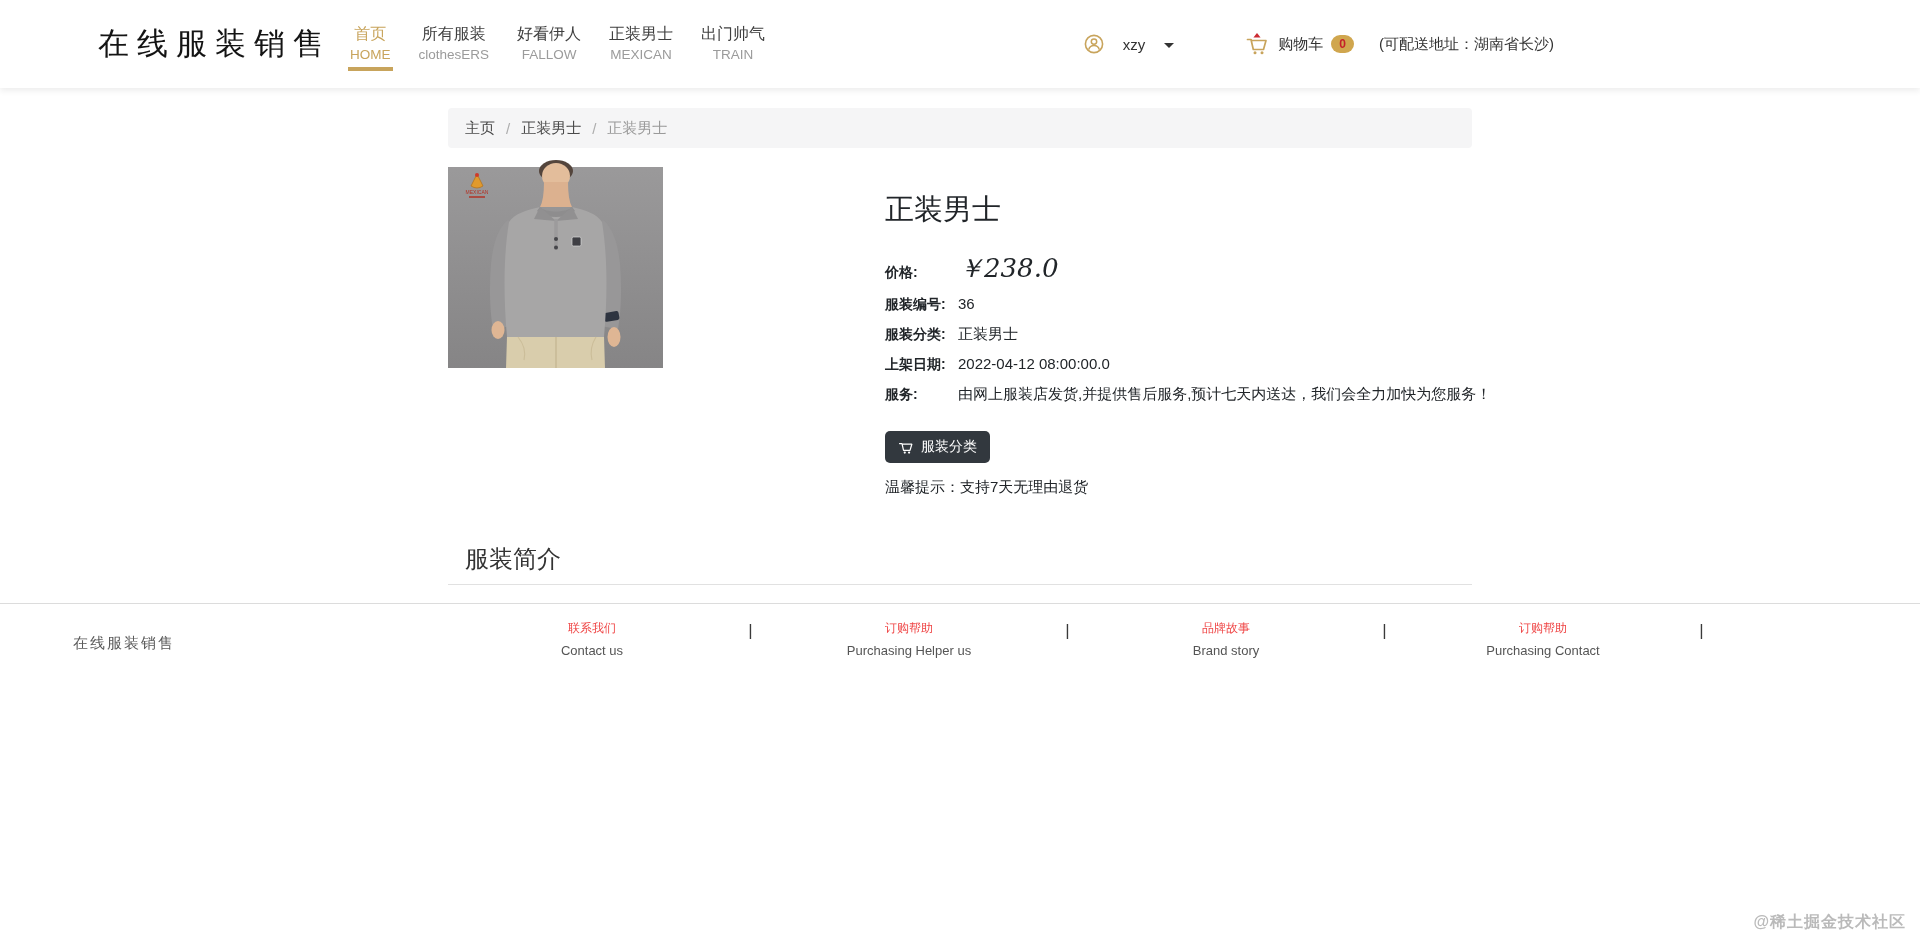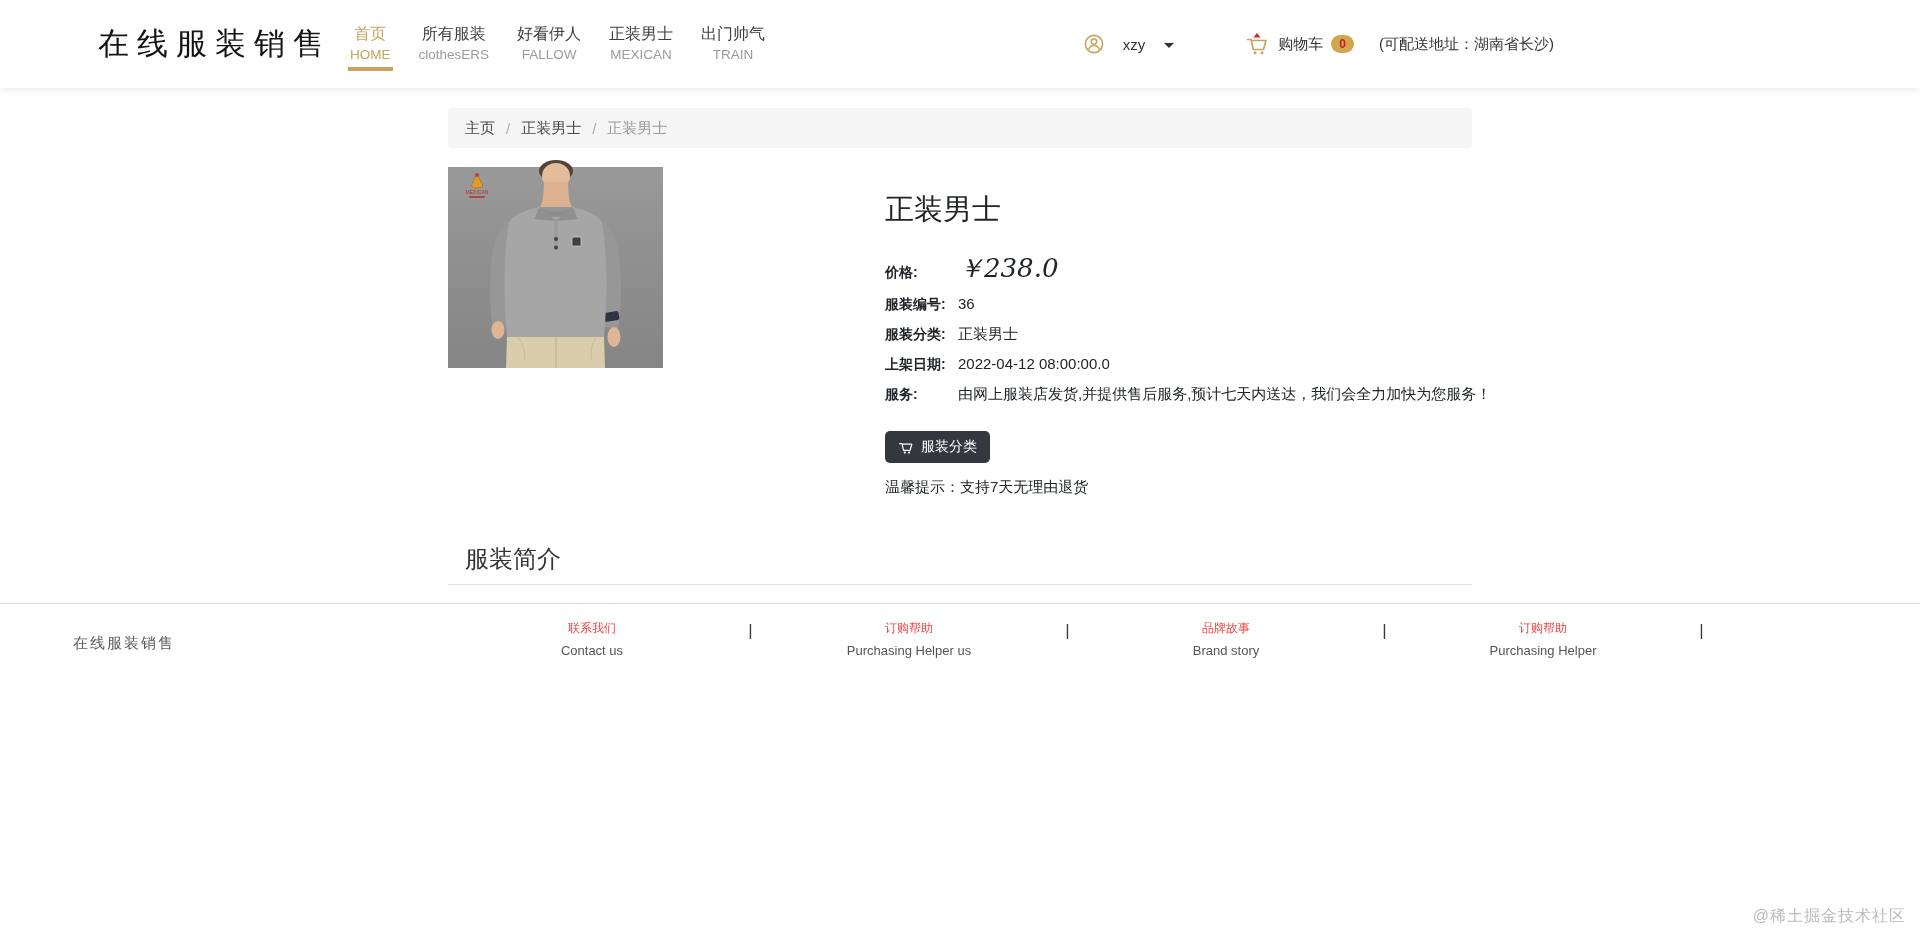--- a/index.html
+++ b/index.html
@@ -93,22 +93,22 @@
     font-family:"Liberation Serif","DejaVu Serif",serif;
     font-size:15px; letter-spacing:2px; color:#5a5a5a;
   }
   .footer-cols { display:flex; margin-left:437px; align-items:flex-start; }
   .footer-col { width:310px; text-align:center; cursor:pointer; }
   .f-zh { display:block; font-size:12px; color:#ef4444; }
   .f-en { display:block; font-size:13px; color:#555; margin-top:6px; }
   .footer-sep { width:7px; text-align:center; color:#3a3a3a; font-size:17px; padding-top:1px; }
 
   .watermark {
-    position:absolute; right:14px; bottom:10px;
-    font-size:16px; color:rgba(130,130,130,.55); letter-spacing:1px;
+    position:absolute; right:14px; bottom:4px;
+    font-size:16px; color:rgba(130,130,130,.55); letter-spacing:1px;font-weight:bold;
   }
 </style>
 </head>
 <body>
 
 <header class="header">
   <div class="logo">在线服装销售</div>
 
   <nav class="nav">
     <div class="nav-item active">
@@ -273,19 +273,19 @@
       <span class="f-en">Purchasing Helper us</span>
     </div>
     <span class="footer-sep">|</span>
     <div class="footer-col">
       <span class="f-zh">品牌故事</span>
       <span class="f-en">Brand story</span>
     </div>
     <span class="footer-sep">|</span>
     <div class="footer-col">
       <span class="f-zh">订购帮助</span>
-      <span class="f-en">Purchasing Helper</span>
+      <span class="f-en">Purchasing Contact</span>
     </div>
     <span class="footer-sep">|</span>
   </div>
 </footer>
 
 <div class="watermark">@稀土掘金技术社区</div>
 
 </body></html>

